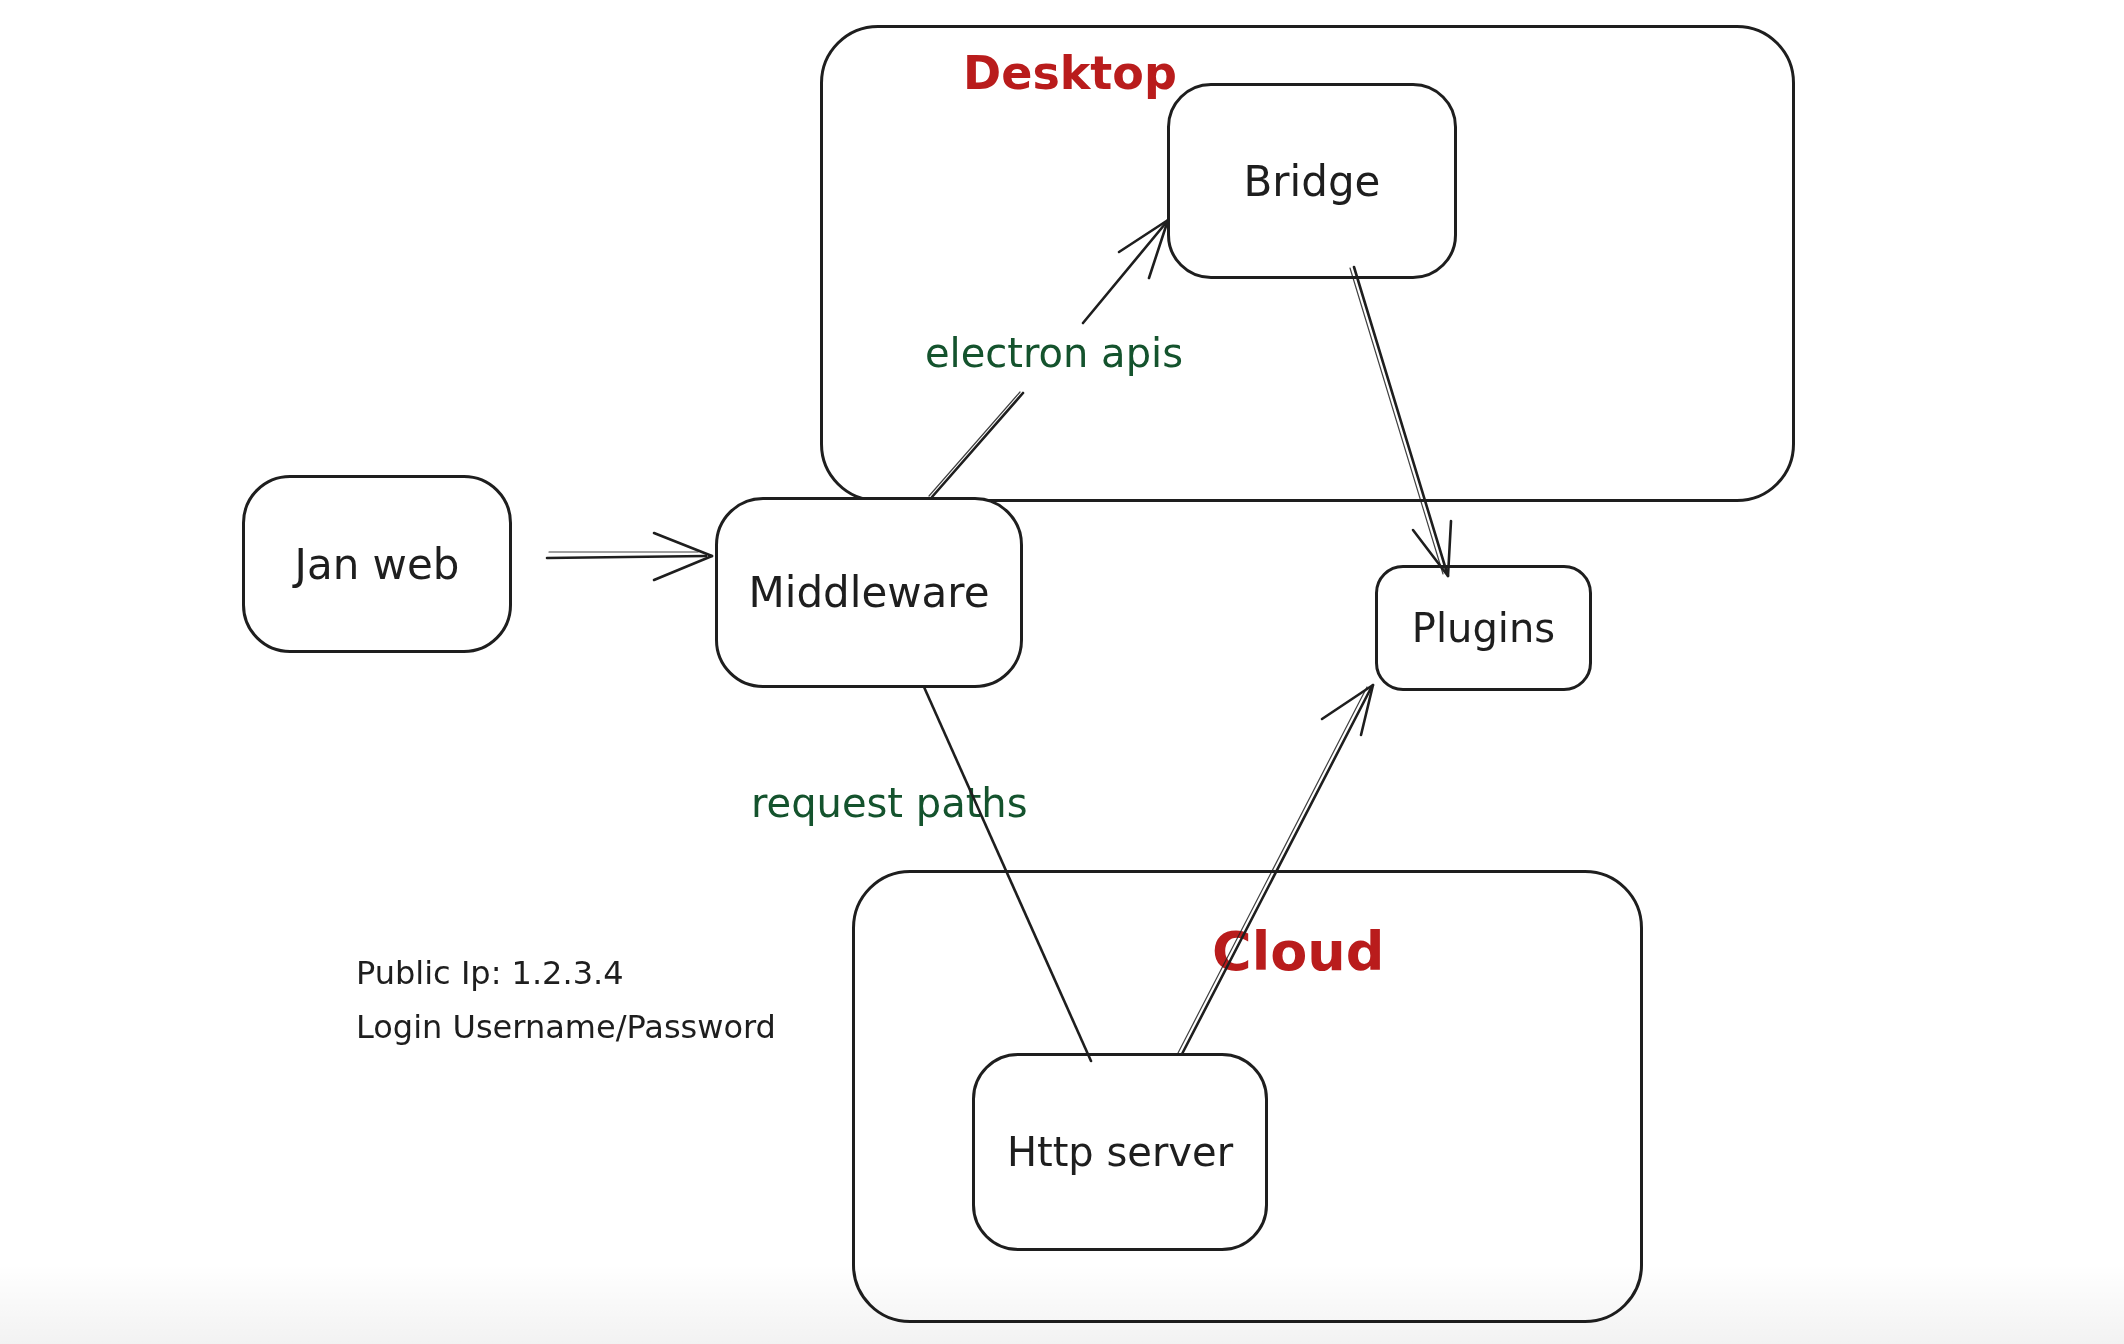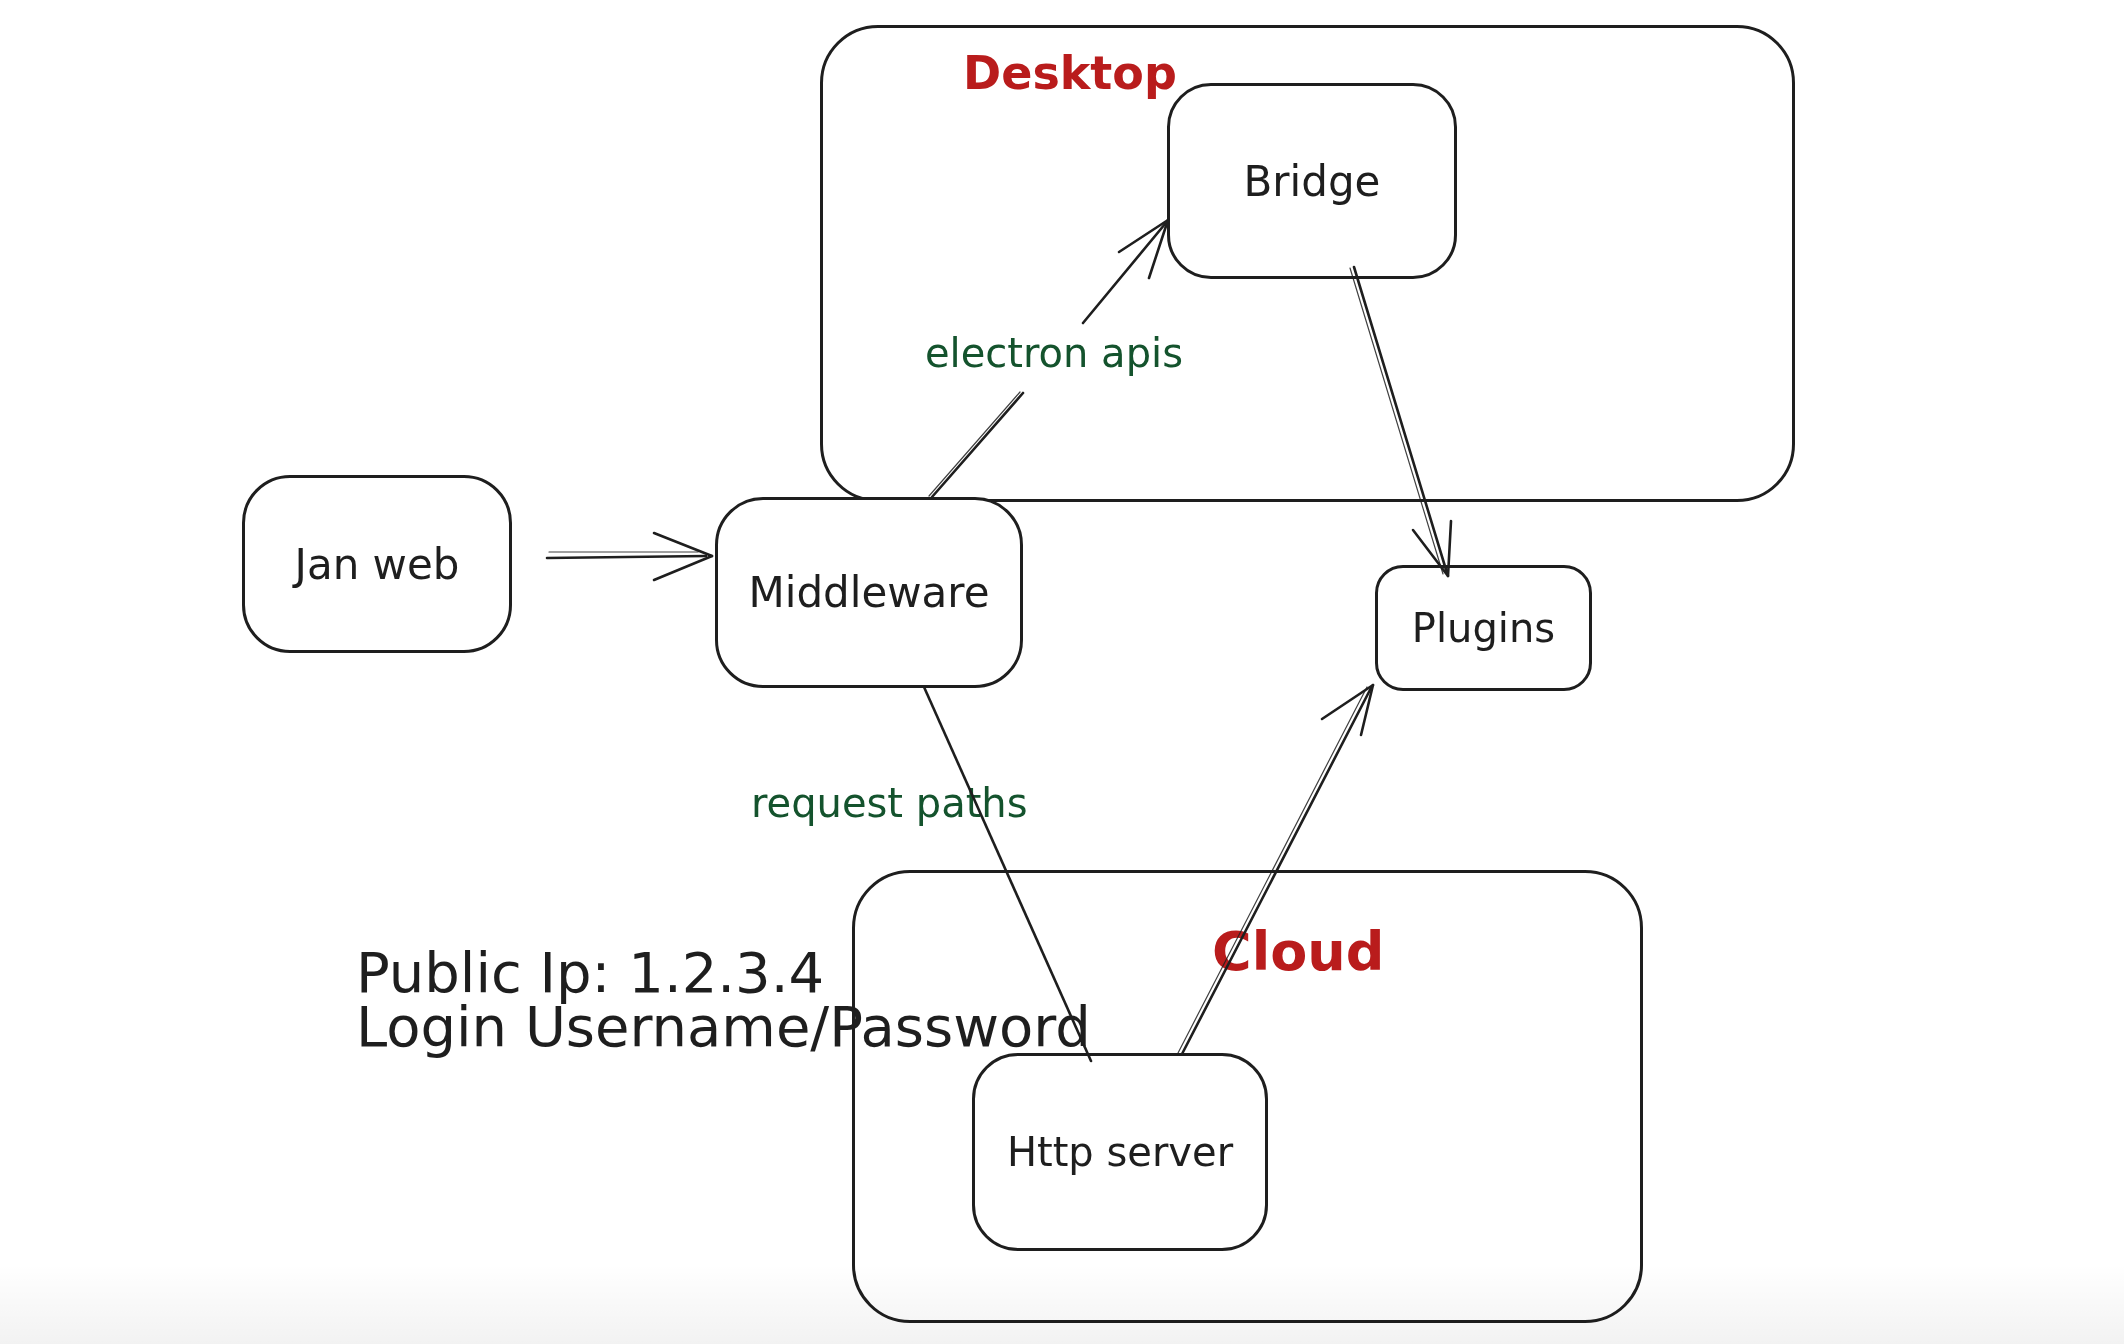--- a/index.html
+++ b/index.html
@@ -63,21 +63,21 @@
     font-size: 40px;
     white-space: nowrap;
     color: #14532d;
   }
   .label-electron-apis { left: 925px; top: 330px; }
   .label-request-paths { left: 751px; top: 780px; }
 
   .annotation {
     position: absolute;
     left: 356px; top: 946px;
-    font-size: 56px;
+    font-size: 32px;
     line-height: 54px;
     white-space: nowrap;
     color: #1e1e1e;
   }
   .annotation div { white-space: nowrap; }
 
   
   svg.arrows {
     position: absolute;
     left: 0; top: 0;

